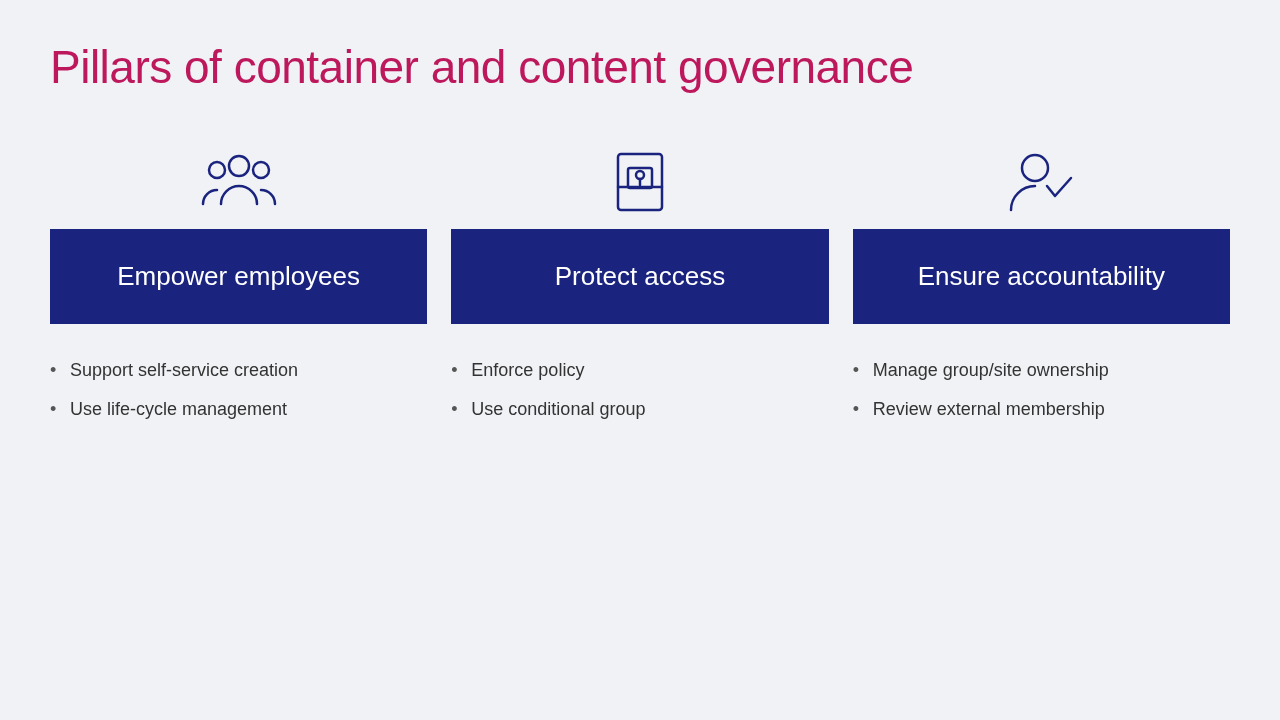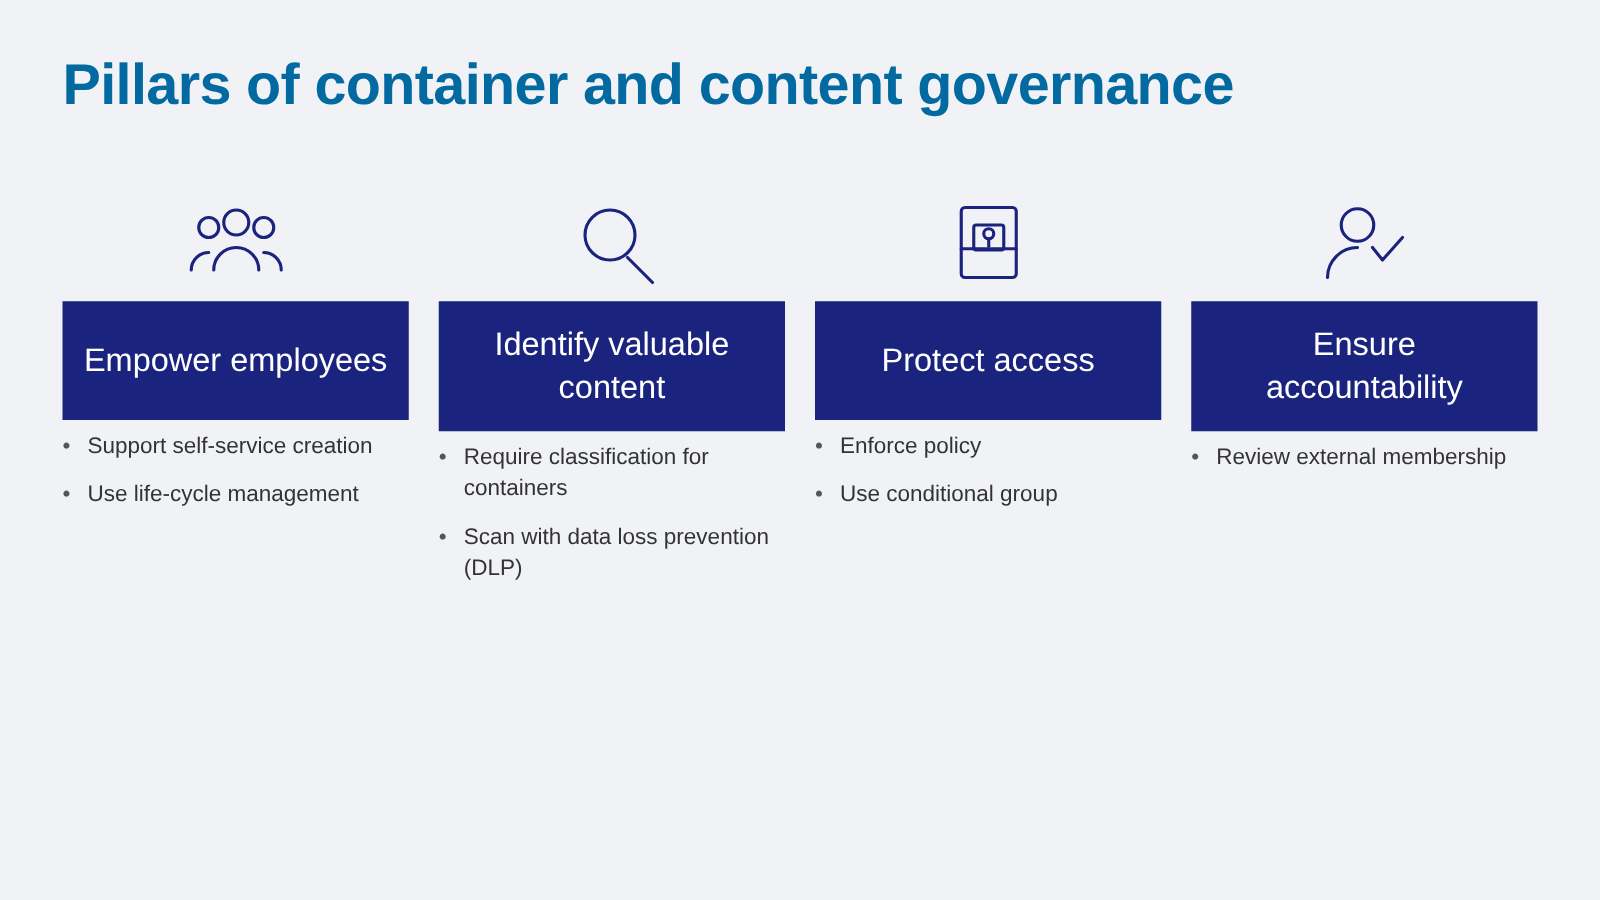--- a/index.html
+++ b/index.html
@@ -14,23 +14,23 @@
 
     .page {
       width: 1280px;
       height: 720px;
       background: #f0f2f5;
       padding: 40px 50px 30px 50px;
     }
 
     .page-title {
       font-size: 46px;
-      font-weight: 700;
-      color: #0369a1;
-      margin-bottom: 52px;
+      font-weight: 400;
+      color: #be185d;
+      margin-bottom: 40px;
       letter-spacing: -0.5px;
     }
 
     .pillars-container {
       display: flex;
       gap: 24px;
       align-items: flex-start;
     }
 
     .pillar {
@@ -63,21 +63,21 @@
       font-size: 26px;
       font-weight: 400;
       line-height: 1.3;
       min-height: 95px;
       display: flex;
       align-items: center;
       justify-content: center;
     }
 
     .pillar-list {
-      margin-top: 8px;
+      margin-top: 34px;
       padding-left: 0;
       list-style: none;
       width: 100%;
     }
 
     .pillar-list li {
       font-size: 18px;
       color: #333;
       margin-bottom: 14px;
       padding-left: 20px;
@@ -119,36 +119,20 @@
       </div>
       <div class="pillar-header">
         <span>Empower employees</span>
       </div>
       <ul class="pillar-list">
         <li>Support self-service creation</li>
         <li>Use life-cycle management</li>
       </ul>
     </div>
 
-    <div class="pillar">
-      <div class="pillar-icon-area">
-
-        <svg viewBox="0 0 80 80" fill="none" stroke="#1a237e" stroke-width="2.5" stroke-linecap="round" stroke-linejoin="round">
-          <circle cx="38" cy="34" r="20"></circle>
-          <line x1="52" y1="52" x2="72" y2="72"></line>
-        </svg>
-      </div>
-      <div class="pillar-header">
-        <span>Identify valuable content</span>
-      </div>
-      <ul class="pillar-list">
-        <li>Require classification for containers</li>
-        <li>Scan with data loss prevention (DLP)</li>
-      </ul>
-    </div>
 
     <div class="pillar">
       <div class="pillar-icon-area">
 
         <svg viewBox="0 0 80 80" fill="none" stroke="#1a237e" stroke-width="2.5" stroke-linecap="round" stroke-linejoin="round">
 
           <rect x="18" y="12" width="44" height="56" rx="3"></rect>
           <rect x="28" y="26" width="24" height="20" rx="2"></rect>
           <circle cx="40" cy="33" r="4"></circle>
           <line x1="40" y1="37" x2="40" y2="43"></line>
@@ -170,18 +154,19 @@
         <svg viewBox="0 0 80 80" fill="none" stroke="#1a237e" stroke-width="2.5" stroke-linecap="round" stroke-linejoin="round">
           <circle cx="34" cy="26" r="13"></circle>
           <path d="M10 68c0-13.255 10.745-24 24-24"></path>
           <polyline points="46,44 54,54 70,36"></polyline>
         </svg>
       </div>
       <div class="pillar-header">
         <span>Ensure accountability</span>
       </div>
       <ul class="pillar-list">
+        <li>Manage group/site ownership</li>
         <li>Review external membership</li>
       </ul>
     </div>
 
   </div>
 </div>
 
 </body></html>

